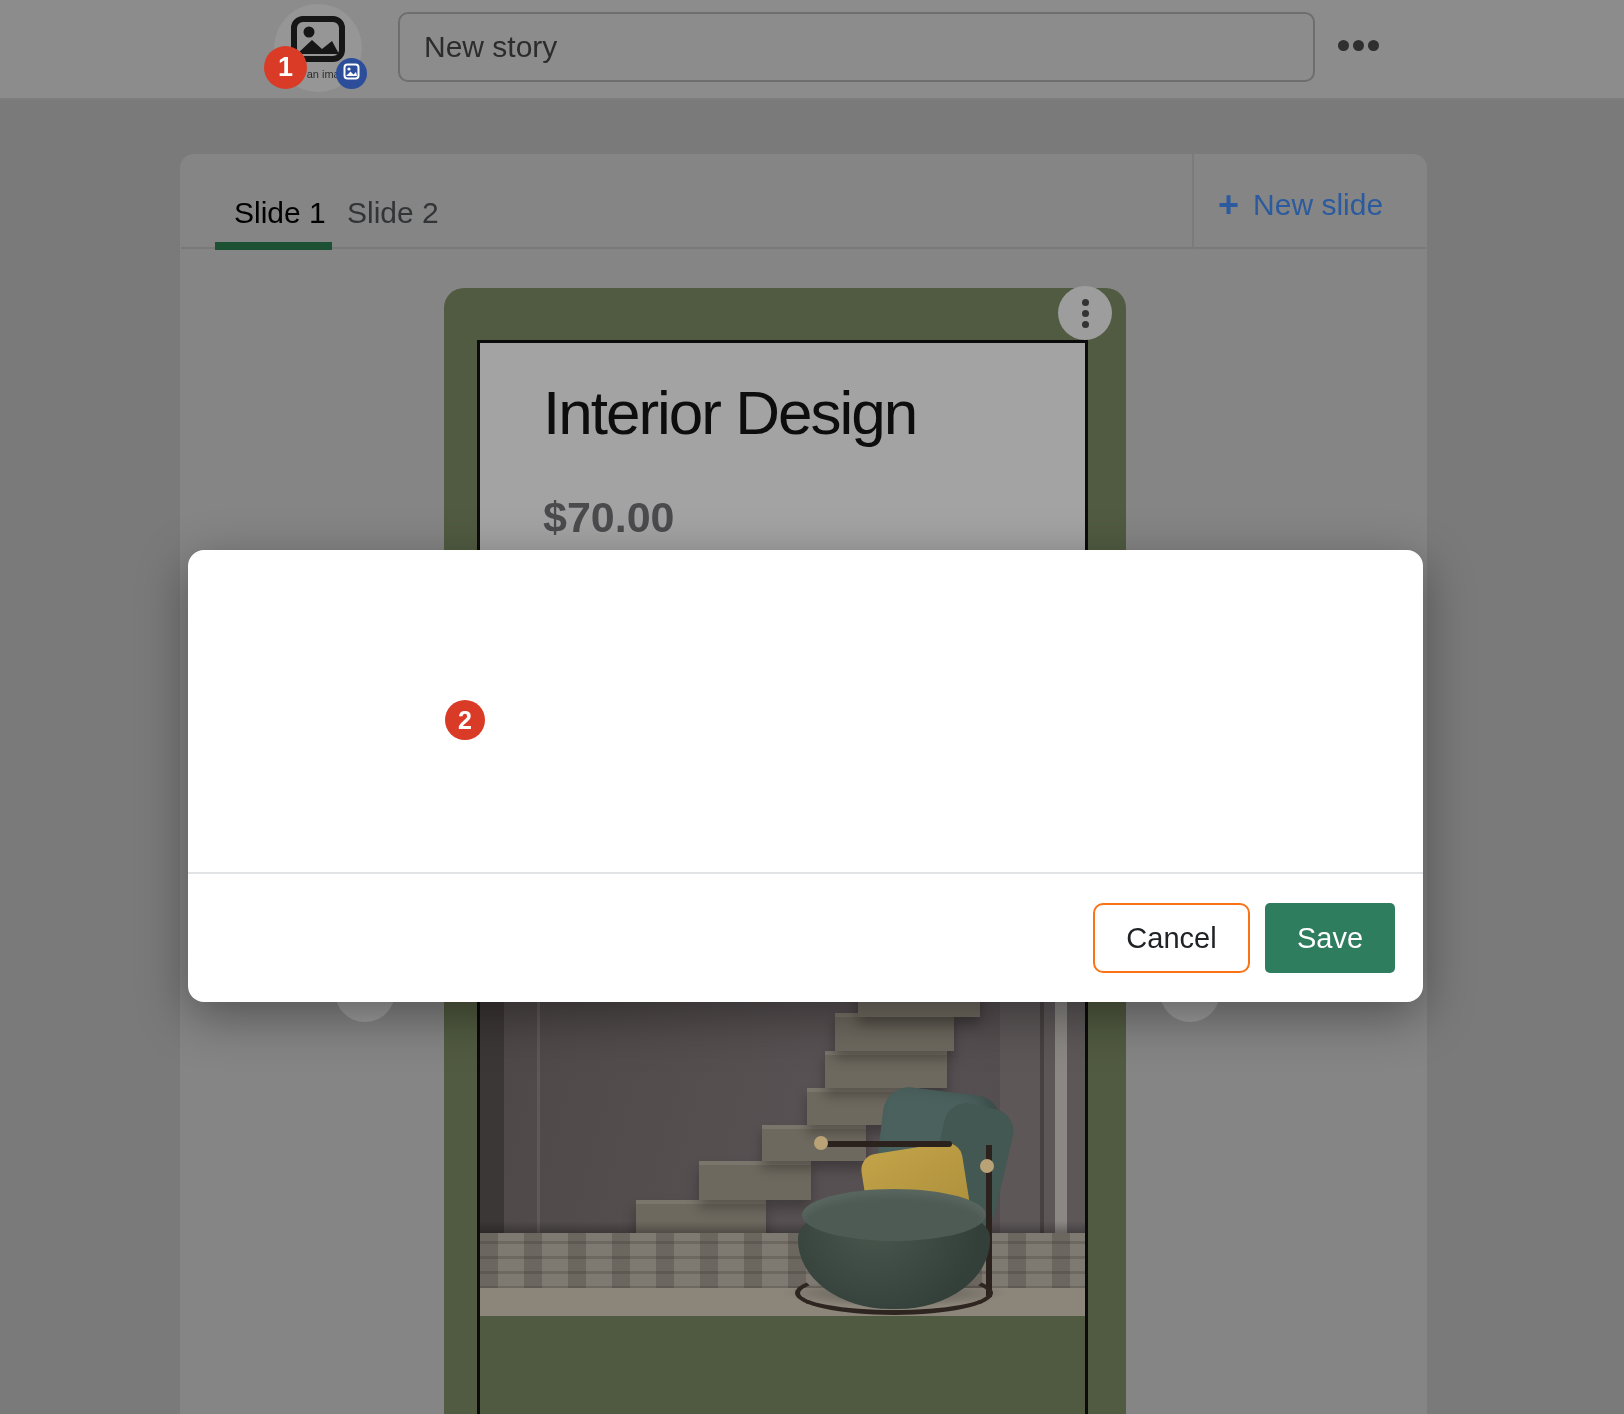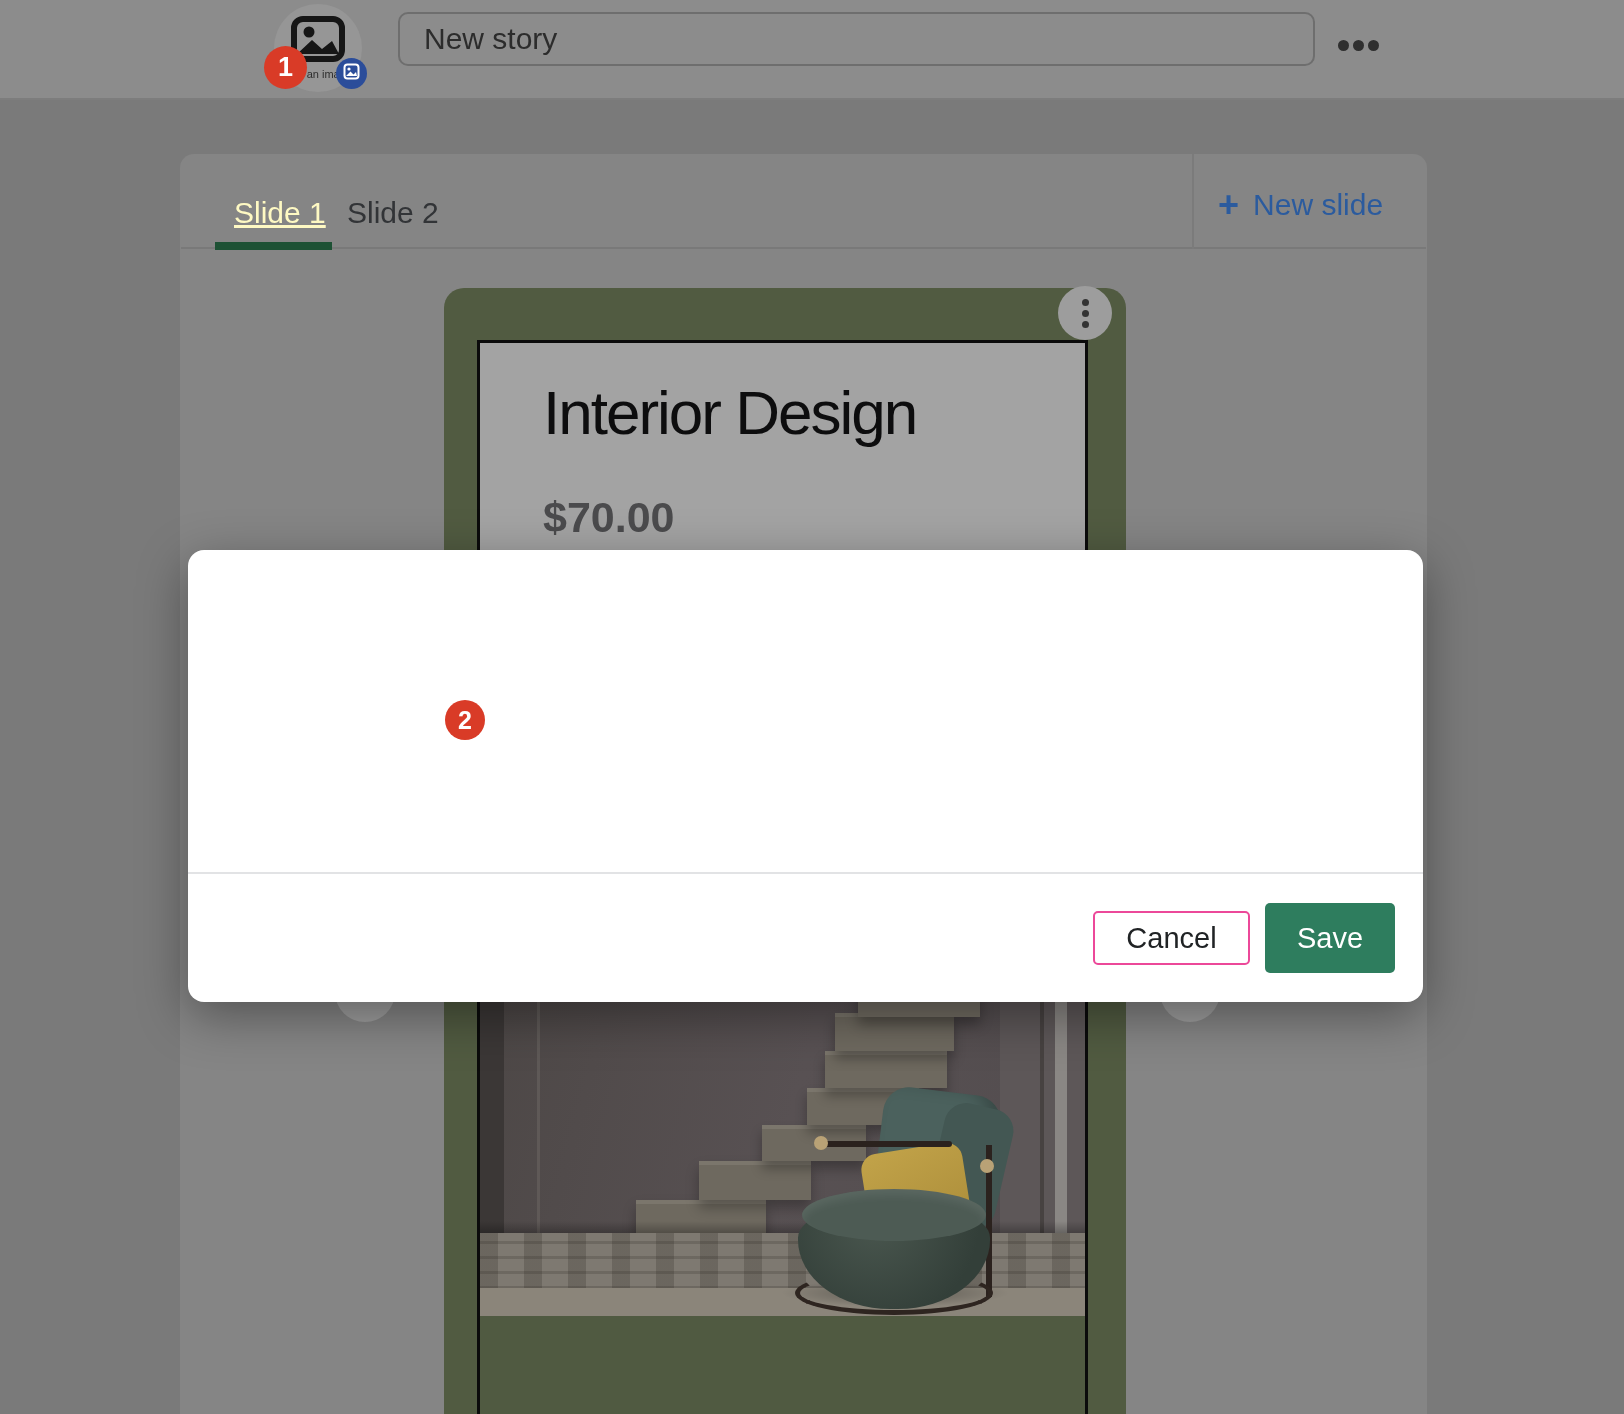--- a/index.html
+++ b/index.html
@@ -13,32 +13,32 @@
   .avatar { position:absolute; left:274px; top:4px; width:88px; height:88px; border-radius:50%;
     background:#969696; overflow:hidden; }
   .avatar-caption { position:absolute; left:0; right:0; bottom:12px; text-align:center;
     font-size:11px; color:#2e2e2e; white-space:nowrap; }
   .avatar-icon { position:absolute; left:16px; top:12px; }
   .num-badge { position:absolute; border-radius:50%; background:#d93b27; color:#fff;
     font-weight:bold; display:flex; align-items:center; justify-content:center; z-index:60; }
   .badge-one { left:264px; top:46px; width:43px; height:43px; font-size:27px; }
   .blue-badge { position:absolute; left:336px; top:58px; width:31px; height:31px; border-radius:50%;
     background:#2b4d9a; display:flex; align-items:center; justify-content:center; z-index:55; }
-  .story-input { position:absolute; left:398px; top:12px; width:917px; height:54px;
+  .story-input { position:absolute; left:398px; top:12px; width:917px; height:70px;
     background:transparent; border:2px solid #6e6e6e; border-radius:10px;
     font-size:30px; color:#2c2c2c; padding:0 24px; font-family:"Liberation Sans",sans-serif; outline:none; }
   .topbar-dots { position:absolute; left:1338px; top:40px; display:flex; gap:4px; cursor:pointer; }
   .topbar-dots i { width:11px; height:11px; border-radius:50%; background:#2f2f2f; }
 
   
   .panel { position:absolute; left:180px; top:154px; width:1247px; height:1280px;
     background:#858585; border-radius:14px; }
   .tabbar-border { position:absolute; left:181px; top:247px; width:1245px; height:2px; background:#797979; }
   .tab { position:absolute; top:196px; font-size:30px; }
-  .tab-1 { left:234px; color:#fef9c3;text-decoration:underline; }
+  .tab-1 { left:234px; color:#000000; }
   .tab-2 { left:347px; color:#323437; }
   .tab-underline { position:absolute; left:215px; top:242px; width:117px; height:8px; background:#1d5134; }
   .tab-vdivider { position:absolute; left:1192px; top:154px; width:2px; height:95px; background:#7b7b7b; }
   .new-slide { position:absolute; left:1218px; top:188px; display:flex; align-items:center; gap:14px;
     color:#2b5b9e; font-size:30px; cursor:pointer; }
   .new-slide .plus { font-size:36px; font-weight:600; line-height:30px; }
 
   
   .card-frame { position:absolute; left:444px; top:288px; width:682px; height:1150px;
     background:#515b41; border-radius:20px; }
@@ -102,21 +102,21 @@
   .modal-close { position:absolute; right:36px; top:50px; width:44px; height:44px; cursor:pointer;
     display:flex; align-items:center; justify-content:center; }
   .modal-body { position:absolute; left:0; top:140px; width:100%; height:182px; }
   .choose-image-btn { position:absolute; left:39px; top:42px; width:253px; height:66px; background:#fff;
     border:2px solid #c7cacc; border-radius:10px; font-size:27px; font-weight:600; color:#26282b;
     font-family:"Liberation Sans",sans-serif; cursor:pointer; box-shadow:0 1px 0 rgba(0,0,0,.08); }
   .badge-two { left:257px; top:150px; width:40px; height:40px; font-size:25px; z-index:70; }
   .modal-footer { position:absolute; left:0; top:322px; width:100%; height:130px;
     border-top:2px solid #e2e3e5; display:flex; align-items:center; justify-content:flex-end;
     gap:15px; padding-right:28px; }
-  .cancel-btn { width:157px; height:54px; background:#fff; border:2px solid #ec4899; border-radius:5px;
+  .cancel-btn { width:157px; height:70px; background:#fff; border:2px solid #f97316; border-radius:10px;
     font-size:29px; color:#202325; font-family:"Liberation Sans",sans-serif; cursor:pointer; }
   .save-btn { width:130px; height:70px; background:#2e7d5e; border:none; border-radius:5px;
     font-size:29px; color:#ffffff; font-family:"Liberation Sans",sans-serif; cursor:pointer; }
 </style>
 </head>
 <body>
 
 <div class="screen">
 
   <header class="topbar">

